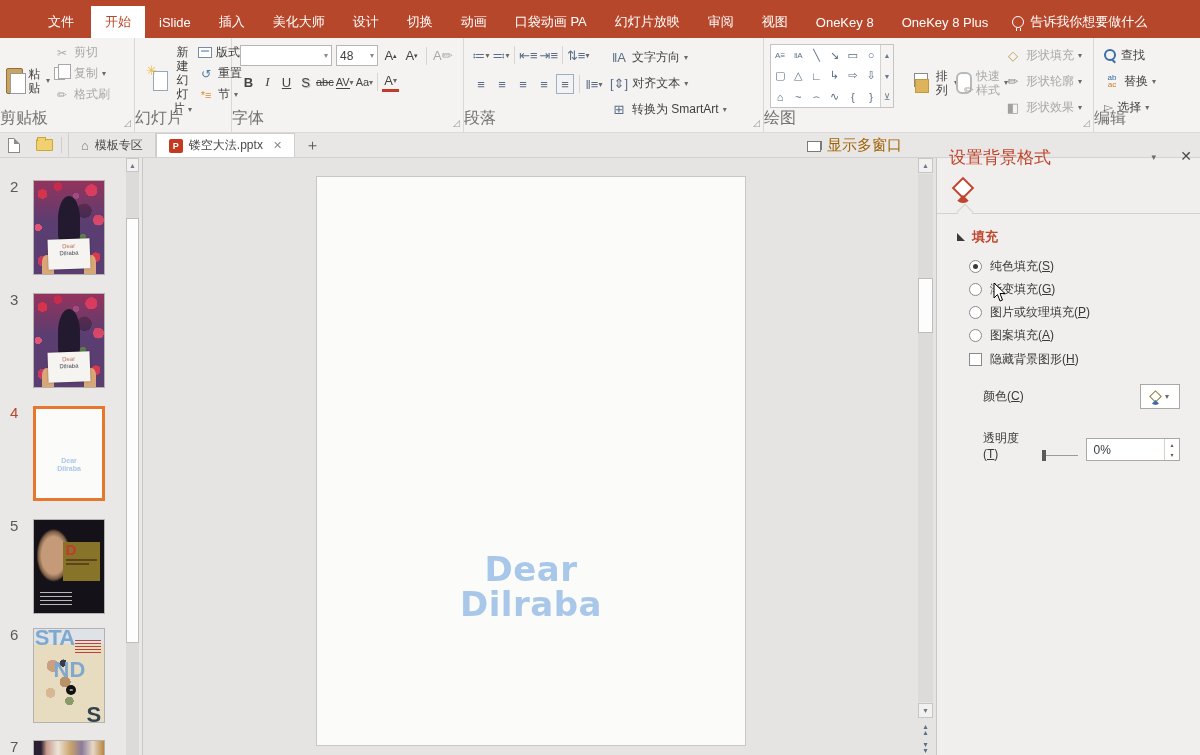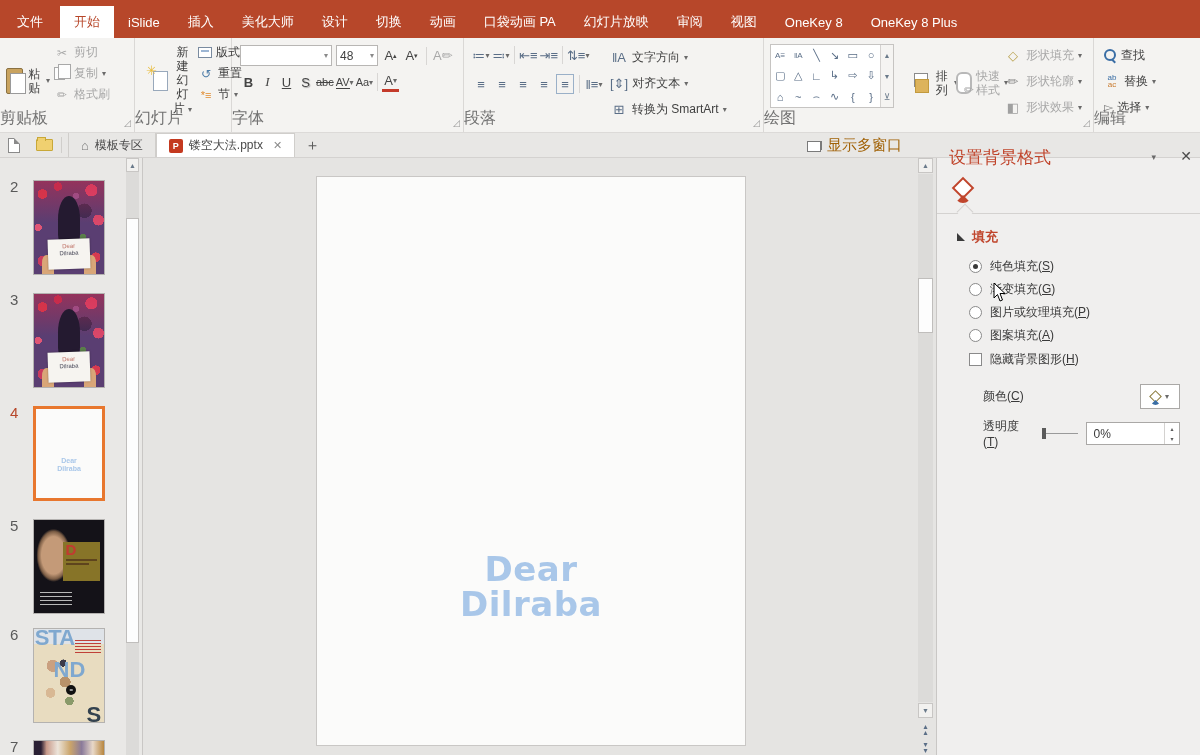--- a/index.html
+++ b/index.html
@@ -1,21 +1,21 @@
 <!DOCTYPE html>
 <html><head>
 <meta charset="utf-8">
 <style>
   * { margin:0; padding:0; box-sizing:border-box; }
   html,body { width:1200px; height:755px; overflow:hidden; }
   body { font-family:"Liberation Sans","DejaVu Sans",sans-serif; font-size:12px; color:#3f3f3f; background:#e5e4e2; }
   #app { position:relative; width:1200px; height:755px; }
 
   
-  .titlebar { position:absolute; left:0; top:0; width:1200px; height:38px; background:#B7472A; display:flex; align-items:stretch; }
+  .titlebar { position:absolute; left:0; top:0; width:1200px; height:38px; background:#B7472A; display:flex; align-items:stretch;padding-left:31px; }
   .rtab { color:#fff; font-size:13px; display:flex; align-items:center; padding:0 14px; margin-top:6px; white-space:nowrap; cursor:default; }
   .rtab.file { padding:0 17px; }
   .rtab.active { background:#fff; color:#B7472A; }
   .tellme { color:#fff; font-size:13px; display:flex; align-items:center; gap:6px; margin-top:6px; padding:0 10px; white-space:nowrap; }
   .bulb { width:12px; height:12px; border:1.5px solid #fff; border-radius:50%; position:relative; }
   .bulb::after { content:""; position:absolute; left:3px; bottom:-4px; width:3px; height:3px; border-left:1.5px solid #fff; border-right:1.5px solid #fff; }
 
   
   .ribbon { position:absolute; left:0; top:38px; width:1200px; height:95px; background:#f4f3f1; border-bottom:1px solid #dcdad8; display:flex; }
   .rgroup { position:relative; height:100%; border-right:1px solid #dad8d6; }
@@ -223,20 +223,24 @@
     <div class="rtab">美化大师</div>
     <div class="rtab">设计</div>
     <div class="rtab">切换</div>
     <div class="rtab">动画</div>
     <div class="rtab">口袋动画 PA</div>
     <div class="rtab">幻灯片放映</div>
     <div class="rtab">审阅</div>
     <div class="rtab">视图</div>
     <div class="rtab">OneKey 8</div>
     <div class="rtab">OneKey 8 Plus</div>
+    <div class="tellme">
+      <span class="bulb"></span>
+      <span>告诉我你想要做什么</span>
+    </div>
   </div>
 
   <div class="ribbon">
 
     <div class="rgroup g-clip">
       <div class="cols">
         <div class="bigbtn" style="margin-left:6px;">
           <span class="ic-clipboard"></span>
           <span class="blabel">粘贴</span>
           <span class="arrow">▾</span>
@@ -608,21 +612,21 @@
       </div>
 
       <div class="crow" style="top:226px;">
         <span><span>颜色</span>(<u>C</u>)</span>
         <span class="colorbtn">
           <span class="minibucket"></span>
           <span class="arrow">▾</span>
         </span>
       </div>
 
-      <div class="transrow" style="top:260px;">
+      <div class="transrow" style="top:272px;align-items:flex-end;">
         <span><span>透明度</span>(<u>T</u>)</span>
         <span class="slider">
           <span class="sthumb"></span>
           <span class="sline"></span>
         </span>
         <span class="spinbox">
           <span class="val">0%</span>
           <span class="spinner">
             <span>▴</span>
             <span>▾</span>

